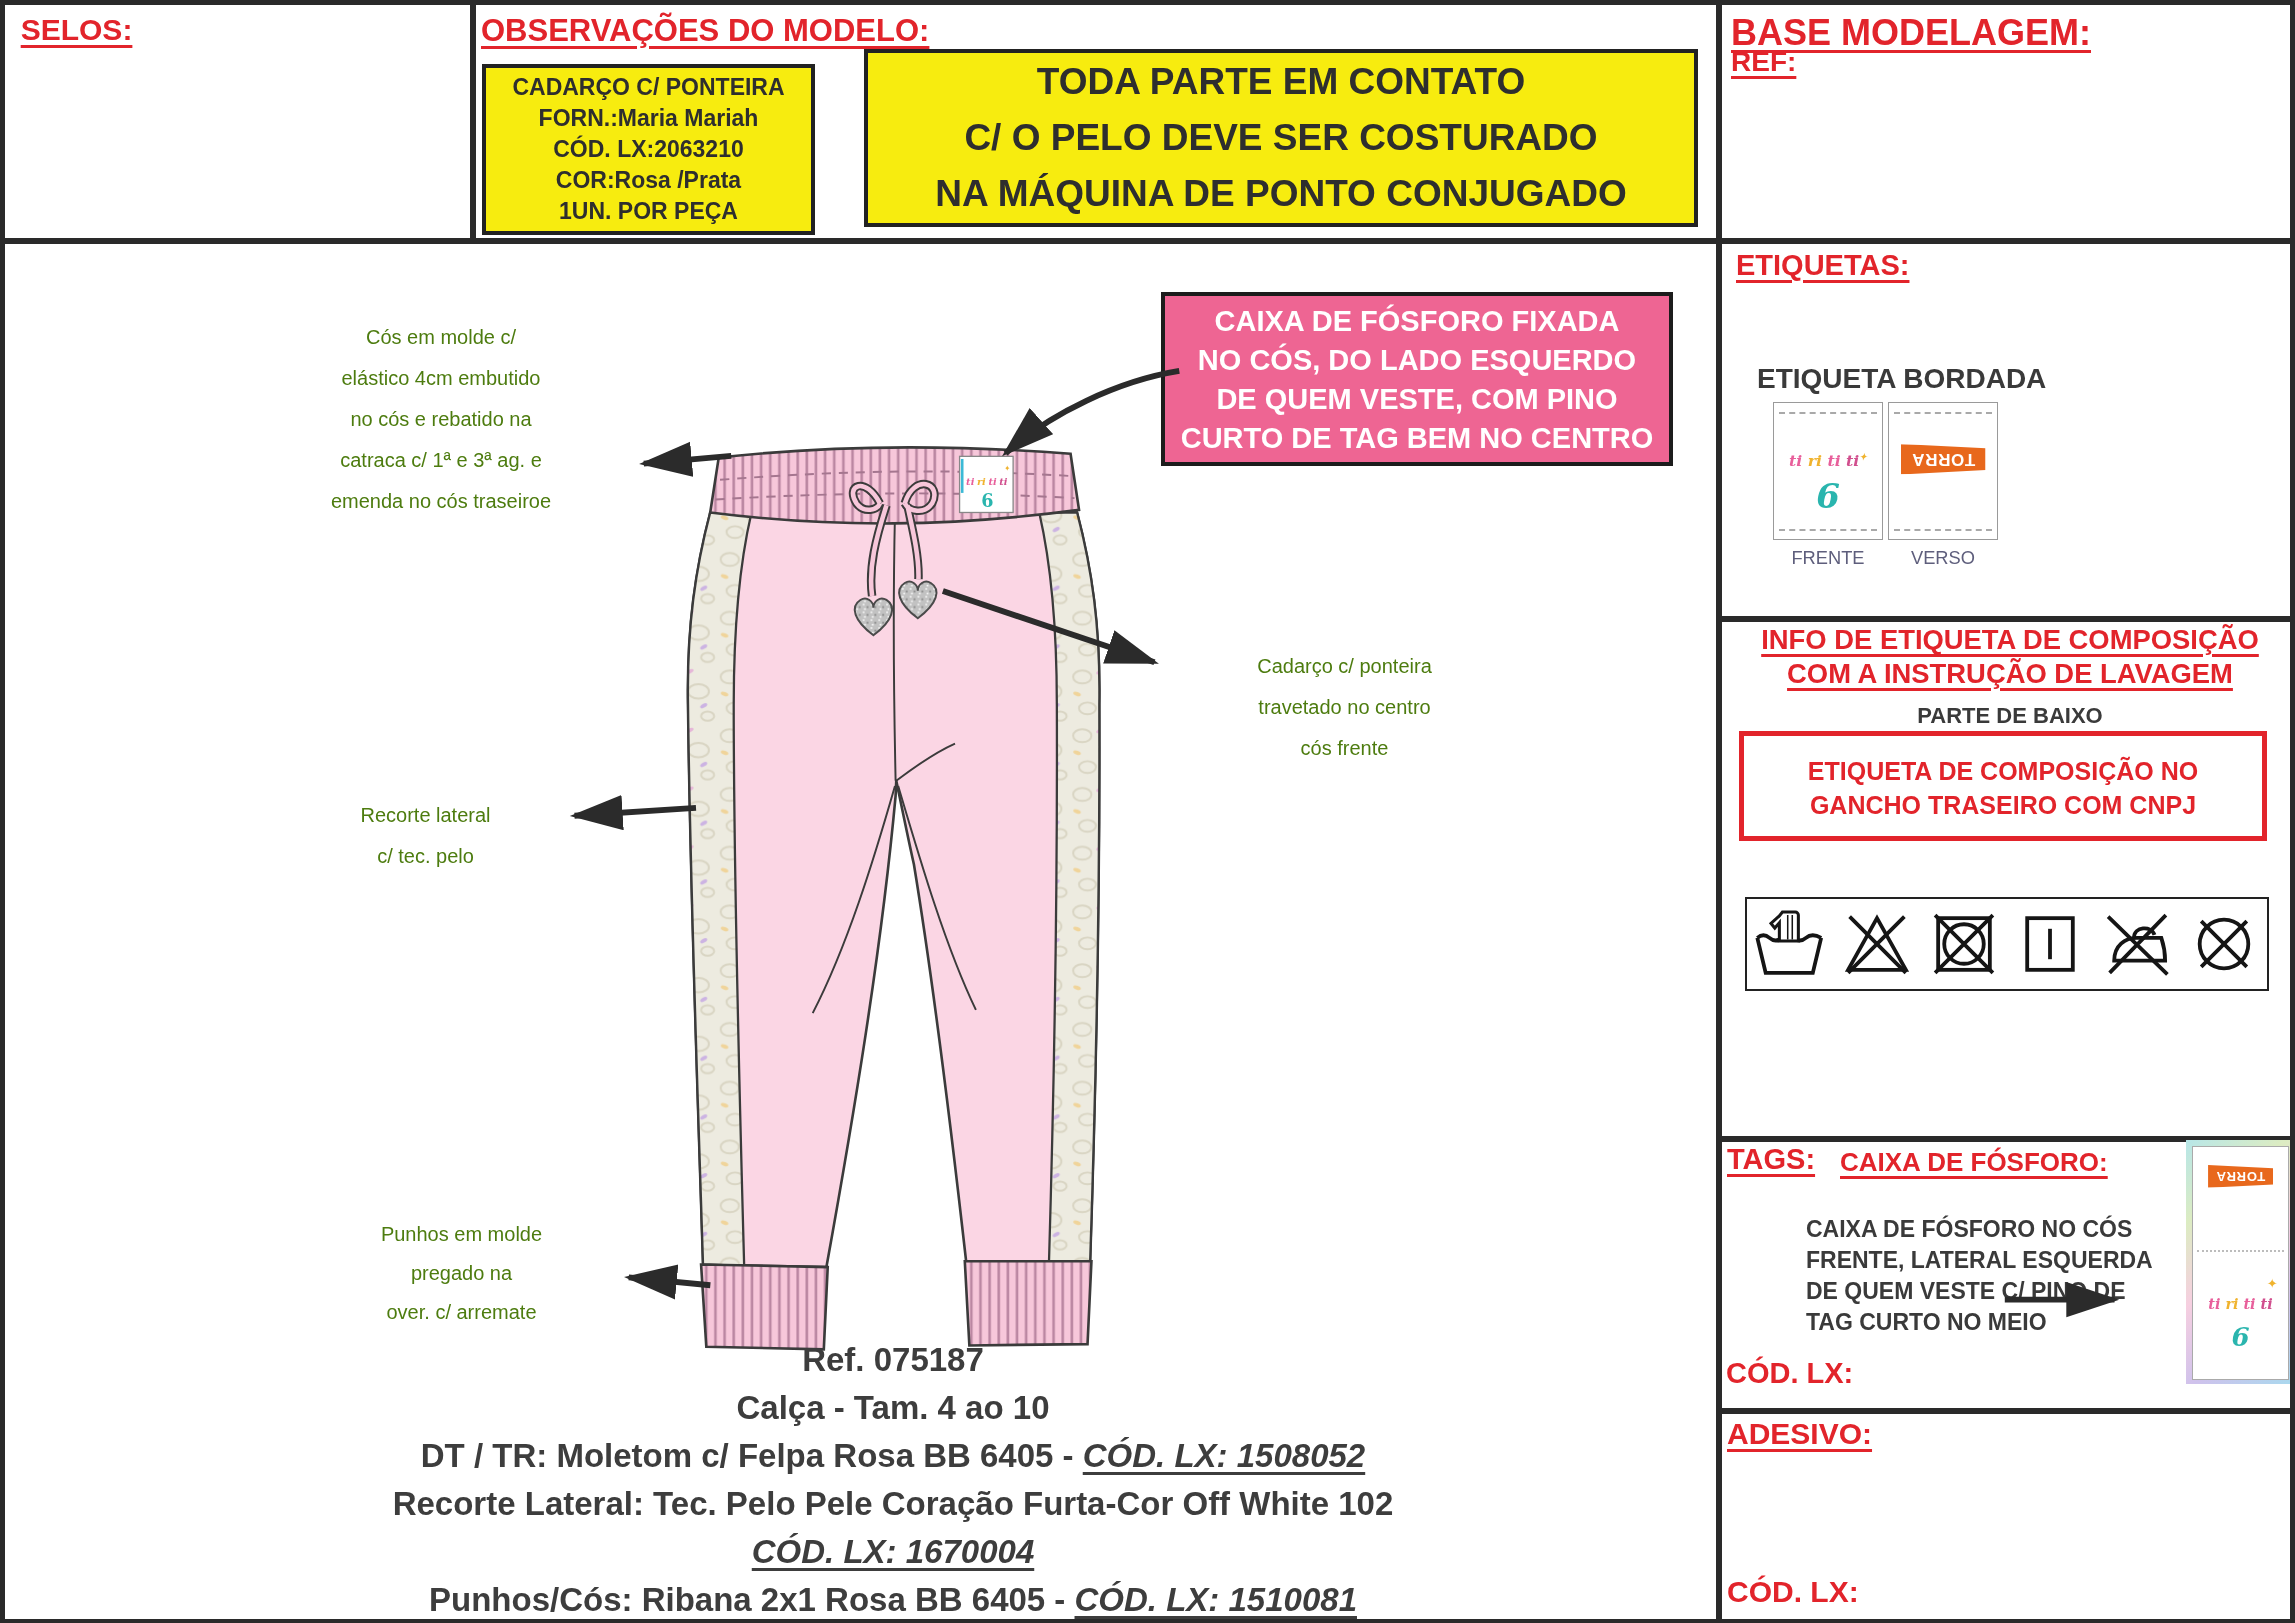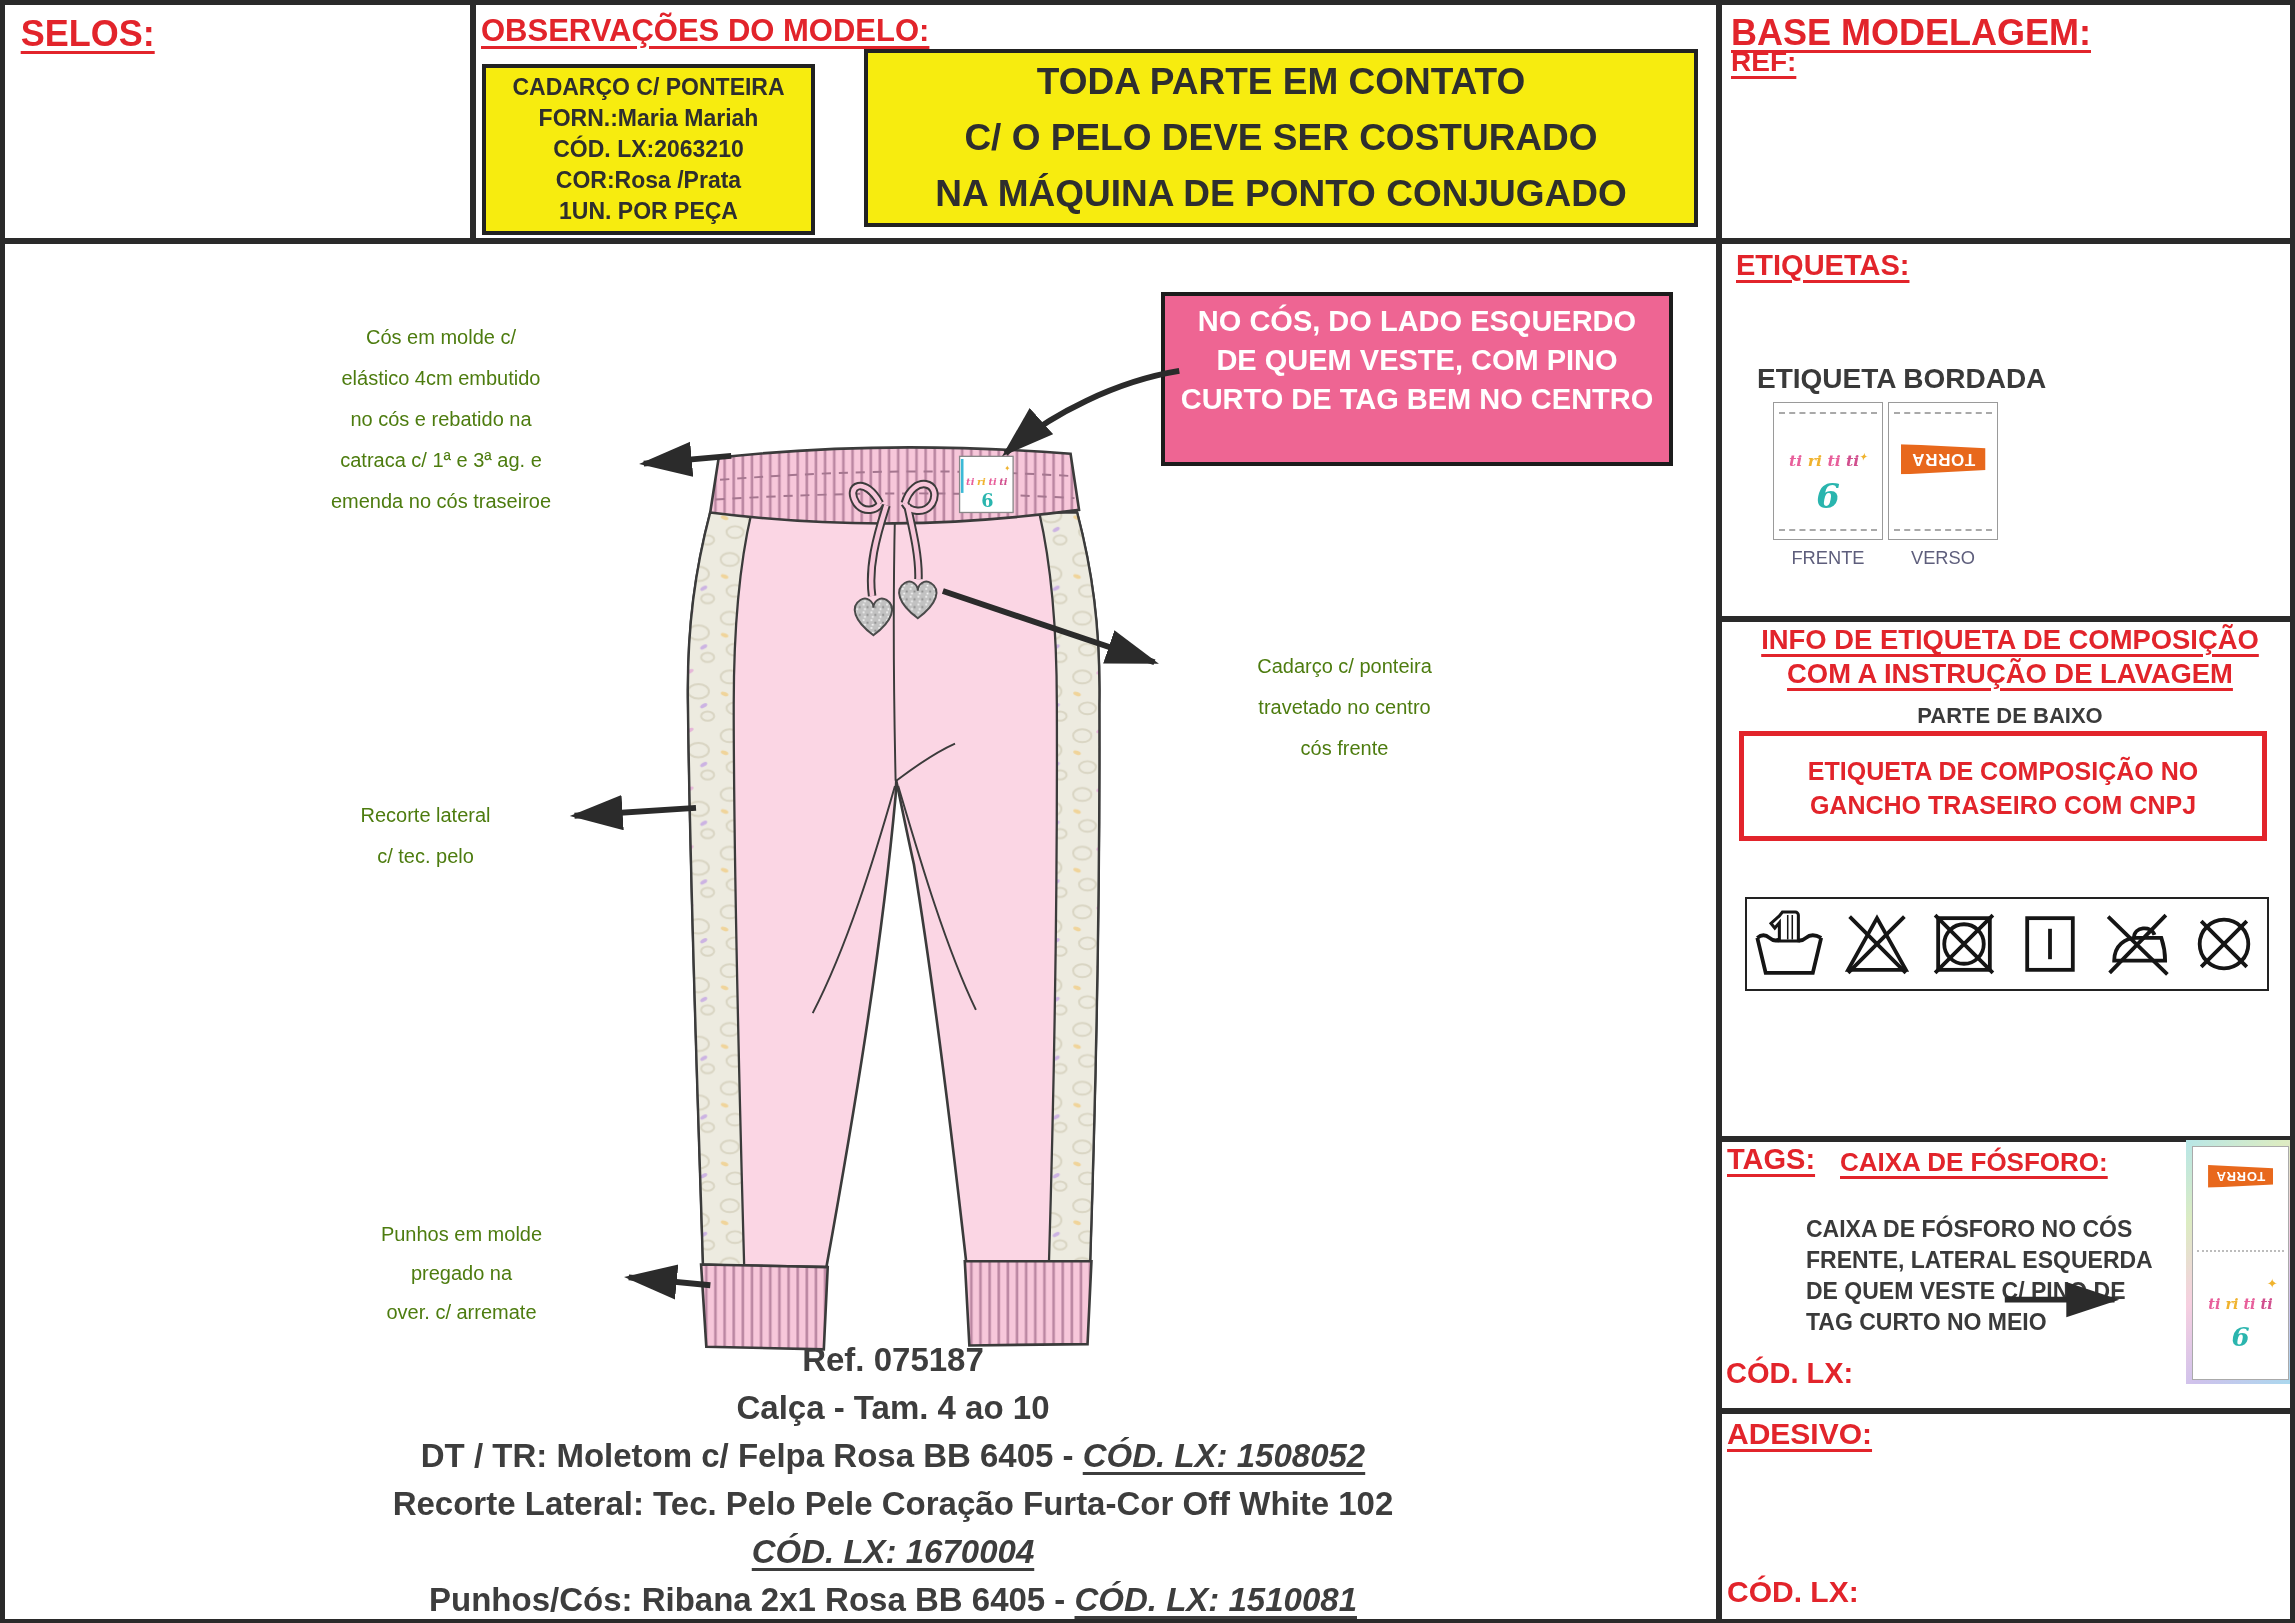--- a/index.html
+++ b/index.html
@@ -34,21 +34,21 @@
 
 <div class="sheet">
 
   <div class="gridline" style="left:465px;top:0;width:5.9px;height:238px;"></div>
   <div class="gridline" style="left:0;top:233px;width:2295px;height:5.9px;"></div>
   <div class="gridline" style="left:1711px;top:0;width:5.9px;height:1624px;"></div>
   <div class="gridline" style="left:1717px;top:611px;width:578px;height:5.9px;"></div>
   <div class="gridline" style="left:1717px;top:1131px;width:578px;height:5.9px;"></div>
   <div class="gridline" style="left:1717px;top:1403px;width:578px;height:5.9px;"></div>
 
-  <div class="abs red-h" style="left:15.7px;top:7.8px;font-size:36px;">SELOS:</div>
+  <div class="abs red-h" style="left:15.7px;top:7.8px;font-size:30px;">SELOS:</div>
   <div class="abs red-h" style="left:476px;top:7.8px;font-size:31px;">OBSERVAÇÕES DO MODELO:</div>
 
   <div class="abs yellow-box" style="left:477px;top:59px;width:333px;height:171px;font-size:23px;line-height:31px;padding-top:3.9px;">
     <div>CADARÇO C/ PONTEIRA</div>
     <div>FORN.:Maria Mariah</div>
     <div>CÓD. LX:2063210</div>
     <div>COR:Rosa /Prata</div>
     <div>1UN. POR PEÇA</div>
   </div>
 
@@ -170,20 +170,21 @@
 
   <div class="abs annot" style="left:188px;top:312px;width:496px;">
     <div>Cós em molde c/</div>
     <div>elástico 4cm embutido</div>
     <div>no cós e rebatido na</div>
     <div>catraca c/ 1ª e 3ª ag. e</div>
     <div>emenda no cós traseiroe</div>
   </div>
 
   <div class="abs pink-box" style="left:1156px;top:287px;width:512px;height:174px;font-size:29px;line-height:39px;padding-top:5.9px;">
+    <div>CAIXA DE FÓSFORO FIXADA</div>
     <div>NO CÓS, DO LADO ESQUERDO</div>
     <div>DE QUEM VESTE, COM PINO</div>
     <div>CURTO DE TAG BEM NO CENTRO</div>
   </div>
 
   <div class="abs annot" style="left:1137px;top:641px;width:405px;">
     <div>Cadarço c/ ponteira</div>
     <div>travetado no centro</div>
     <div>cós frente</div>
   </div>

